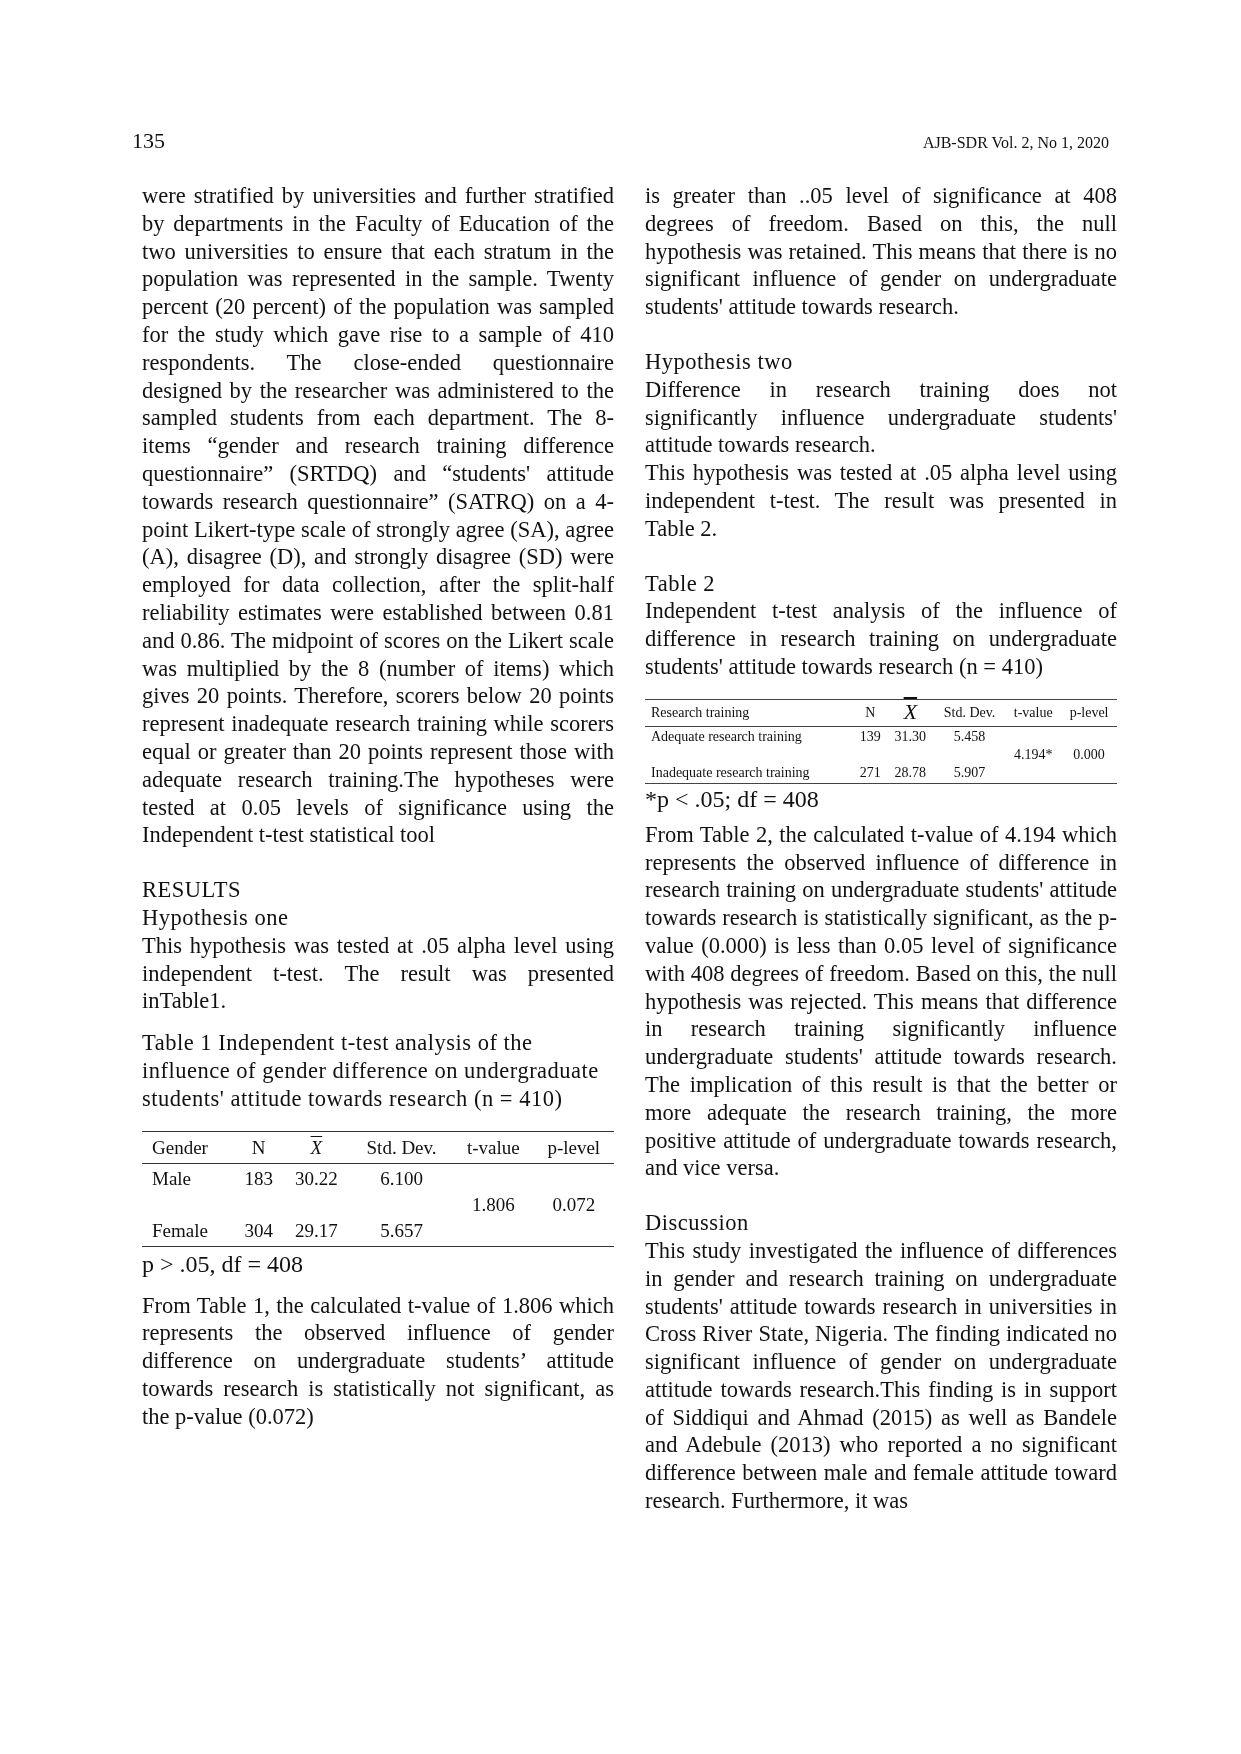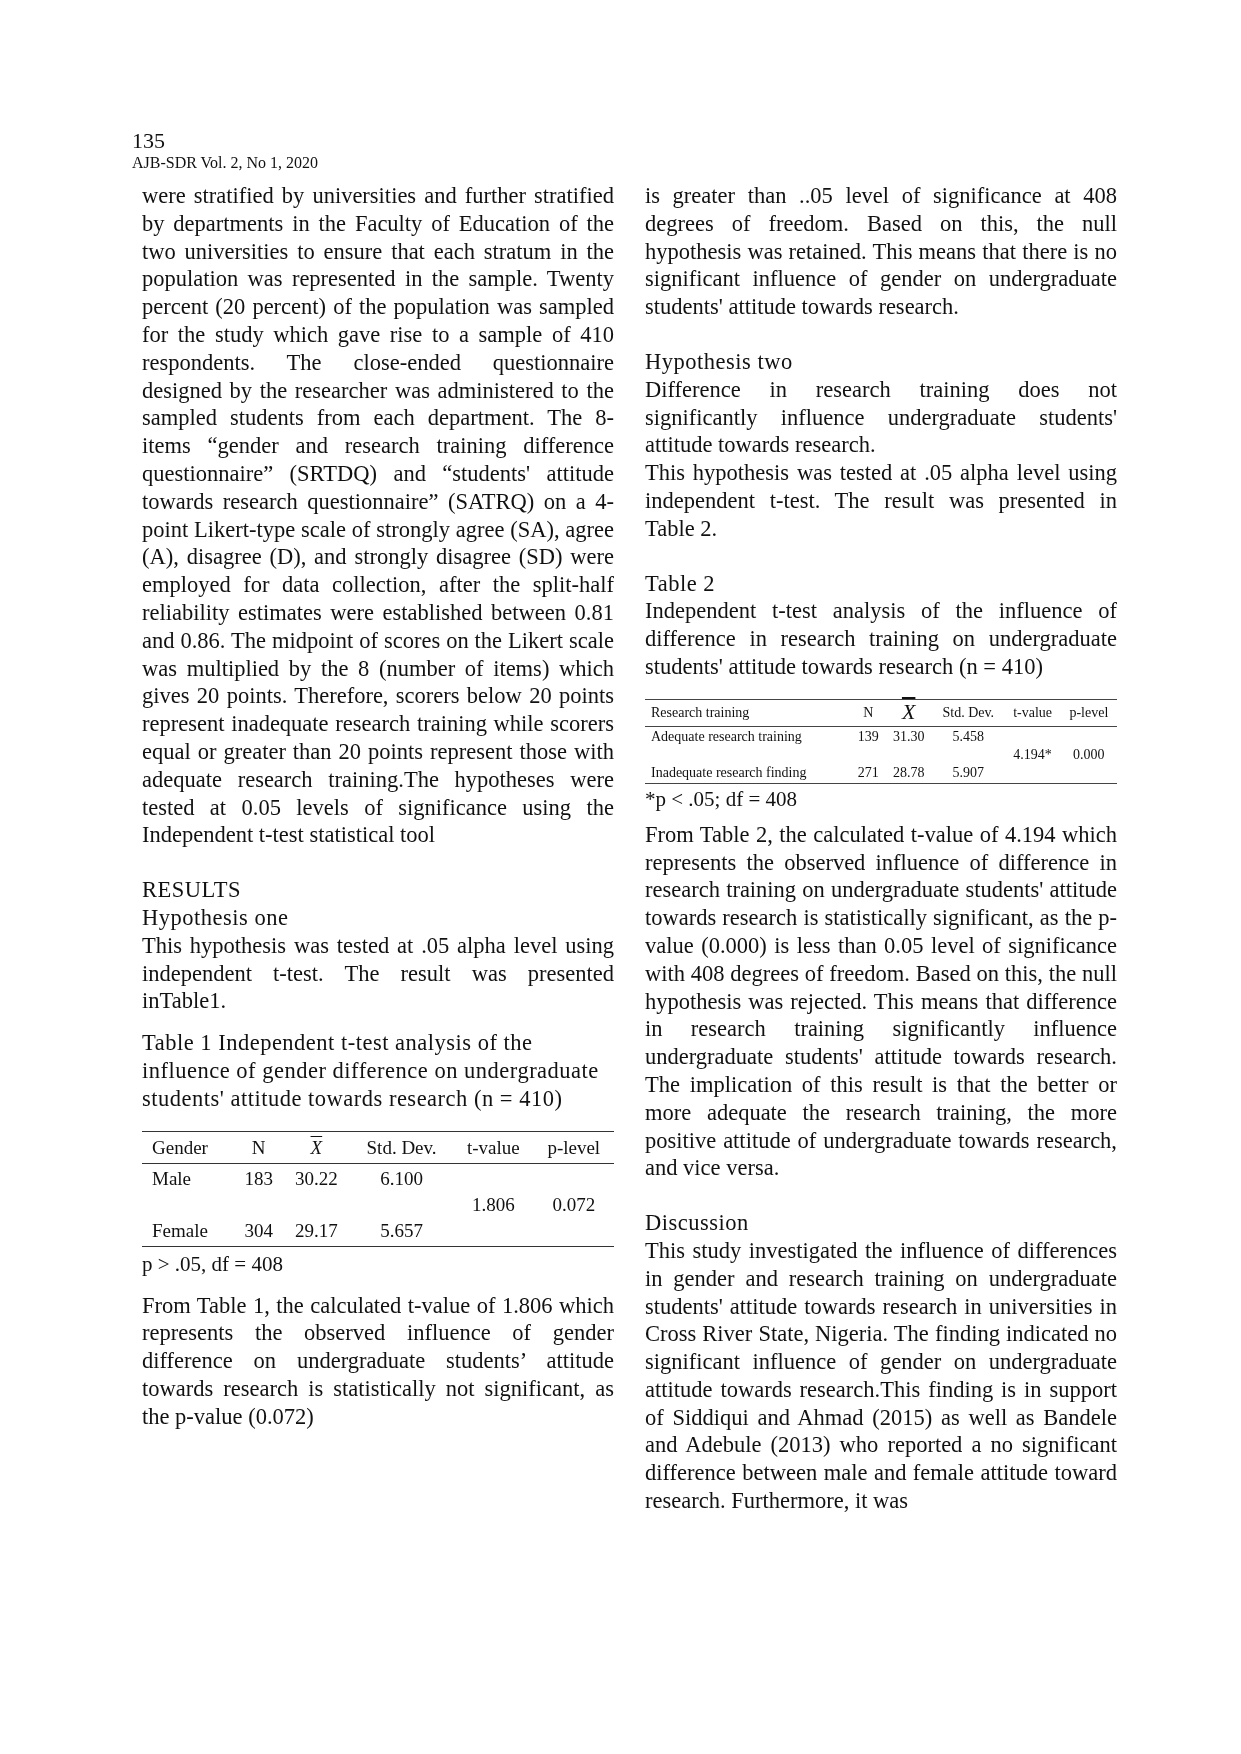--- a/index.html
+++ b/index.html
@@ -4,21 +4,21 @@
   <style>
     * { box-sizing: border-box; margin: 0; padding: 0; }
     html, body { width: 1241px; height: 1754px; background: #ffffff; }
     body {
       position: relative;
       font-family: "Liberation Serif", "DejaVu Serif", serif;
       color: #111111;
     }
     .page-header {
       position: absolute; top: 128px; left: 132px; right: 132px;
-      display: flex; justify-content: space-between; align-items: baseline; flex-direction: column;
+      display: flex; justify-content: space-between; align-items: baseline;
     }
     .page-number { font-size: 22px; }
     .journal-ref { font-size: 16px; }
 
     .col {
       position: absolute; top: 182px; width: 472px;
       font-size: 22.5px; line-height: 27.8px; margin-left: 10px;
     }
     .col-left { left: 132px; }
     .col-right { left: 635px; }
@@ -44,21 +44,21 @@
     
     .t2 { margin-top: 12px; font-size: 14px; line-height: 18px; }
     .t2 table { border-top: 1.5px solid #444; border-bottom: 1.5px solid #444; }
     .t2 thead tr th { border-bottom: 1.5px solid #444; padding: 3px 3px 2px; }
     .t2 td { padding: 1px 3px; }
     .t2 .c-label { text-align: left; padding-left: 6px; white-space: nowrap; }
     .t2 .c-num { text-align: center; }
     .t2 .xbar-big { font-size: 22px; font-style: italic; text-decoration: overline; line-height: 18px; }
     .xbar { font-style: italic; text-decoration: overline; }
 
-    .note { font-size: 21px; line-height: 27px; }
+    .note { font-size: 24px; line-height: 27px; }
   </style>
 </head>
 <body>
 
 <div class="page-header">
   <span class="page-number">135</span>
   <span class="journal-ref">AJB-SDR Vol. 2, No 1, 2020</span>
 </div>
 
 <div class="col col-left">
@@ -143,21 +143,21 @@
           <td class="c-num" rowspan="3">4.194*</td>
           <td class="c-num" rowspan="3">0.000</td>
         </tr>
         <tr>
             <td style="height:16px"></td>
             <td></td>
             <td></td>
             <td></td>
           </tr>
         <tr>
-          <td class="c-label">Inadequate research finding</td>
+          <td class="c-label">Inadequate research training</td>
           <td class="c-num">271</td>
           <td class="c-num">28.78</td>
           <td class="c-num">5.907</td>
         </tr>
       </tbody>
     </table>
     <p class="note" style="margin-top:2px">*p &lt; .05; df = 408</p>
   </div>
 
   <div style="height:8px"></div>

